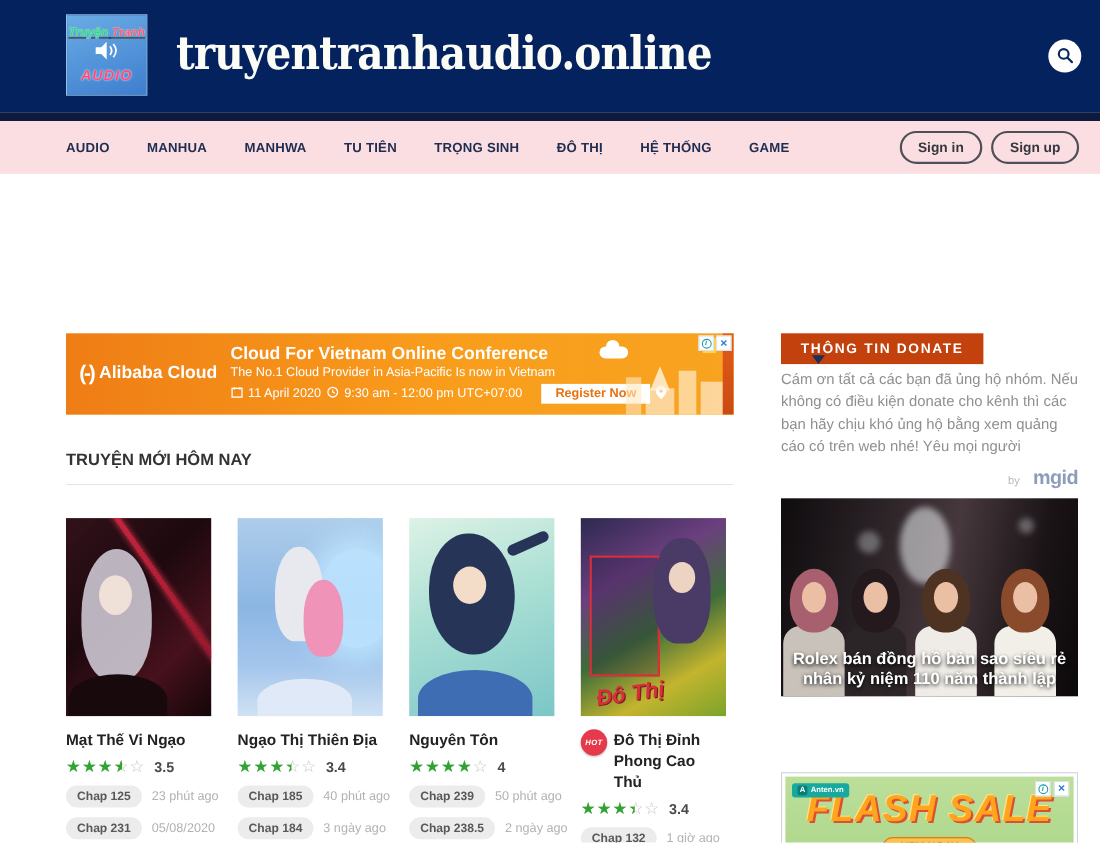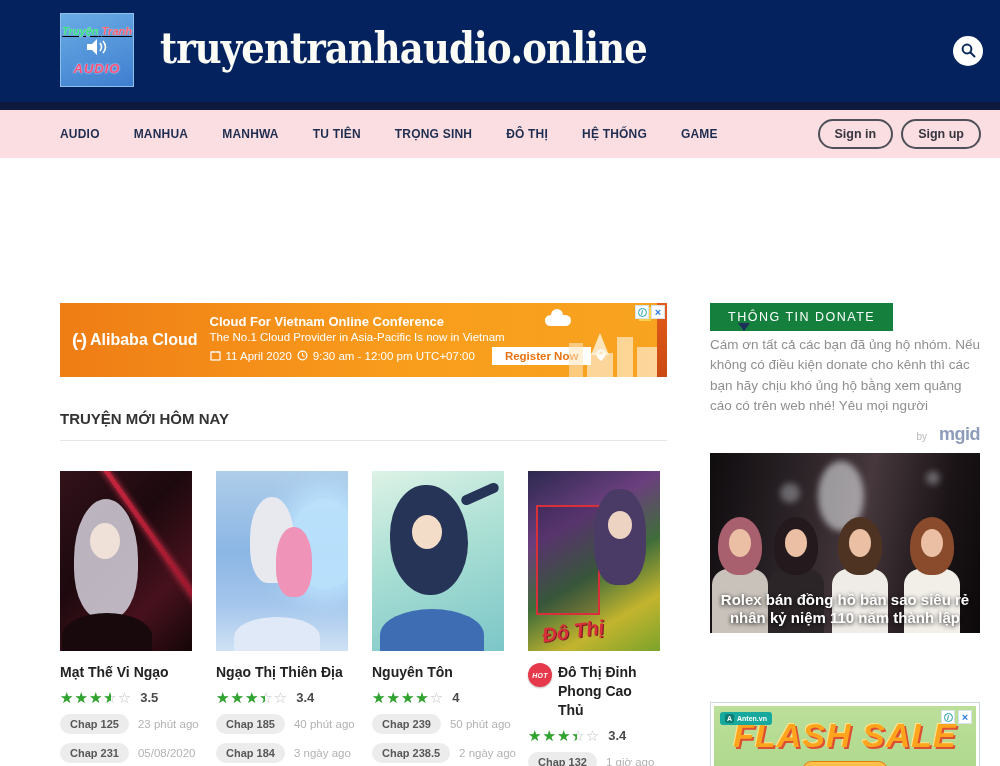--- a/index.html
+++ b/index.html
@@ -40,21 +40,21 @@
   .right-col { width:270px; }
 
   
   .ad-banner { position:relative; height:74px; overflow:hidden;
                background:linear-gradient(90deg,#ef7d15,#f99c1c 55%,#f8a420); }
   .ad-flex { display:flex; align-items:center; height:100%; }
   .ali-logo { display:flex; align-items:center; gap:5px; color:#fff; margin:0 12px 0 12px;
               white-space:nowrap; }
   .ali-brackets { font-size:19px; font-weight:bold; letter-spacing:-2px; }
   .ali-name { font-size:16px; font-weight:bold; }
-  .ad-title { font-size:13px; font-weight:bold; color:#fff; line-height:1.15; }
+  .ad-title { font-size:16px; font-weight:bold; color:#fff; line-height:1.15; }
   .ad-sub { font-size:11.5px; color:#fff; margin-top:2px; }
   .ad-meta { display:flex; align-items:center; gap:5px; font-size:11.5px; color:#fff; margin-top:4px; }
   .register-btn { background:#fff; color:#e87210; border:none; font-weight:bold;
                   font-size:11.5px; padding:3px 13px; margin-left:12px; cursor:pointer;
                   font-family:"Liberation Sans",sans-serif; }
   .ad-art { position:absolute; right:0; top:0; width:130px; height:100%; pointer-events:none; }
   .bld { position:absolute; bottom:0; background:rgba(255,255,255,.55); }
   .b1 { right:8px;  width:22px; height:30px; }
   .b2 { right:34px; width:16px; height:40px; background:rgba(255,230,190,.75); }
   .b3 { right:54px; width:26px; height:24px; }
@@ -134,22 +134,22 @@
   .stars-fill { position:absolute; left:0; top:0; height:100%; overflow:hidden;
                 white-space:nowrap; color:#2fa42e; width:0; }
   .rating-val { font-size:13px; font-weight:bold; color:#4a4a4a; }
   .chap-row { display:flex; align-items:center; gap:9px; margin-top:9px; }
   .chap-pill { background:#ececec; border-radius:12px; padding:4px 10px; font-size:11px;
                font-weight:bold; color:#585858; border:none; cursor:pointer; white-space:nowrap;
                font-family:"Liberation Sans",sans-serif; }
   .chap-time { font-size:11.5px; color:#b2b2b2; white-space:nowrap; }
 
   
-  .donate-ribbon { display:inline-block; position:relative; background:#15803d; color:#fff;
-                   font-size:12.5px; font-weight:normal; letter-spacing:1.5px; padding:7px 18px; }
+  .donate-ribbon { display:inline-block; position:relative; background:#c2410c; color:#fff;
+                   font-size:12.5px; font-weight:bold; letter-spacing:1.5px; padding:7px 18px; }
   .donate-ribbon::after { content:""; position:absolute; left:28px; bottom:-8px;
                           border:8px solid transparent; border-top:8px solid #1e2f5a;
                           border-left:6px solid transparent; border-right:6px solid transparent; }
   .donate-text { margin-top:4px; font-size:13.5px; color:#8f8f8f; line-height:1.5; }
   .mgid-line { text-align:right; margin-top:8px; cursor:pointer; }
   .mgid-by { font-size:10px; color:#b7b7b7; margin-right:12px; }
   .mgid-logo { font-size:18px; font-weight:bold; color:#8c9cba; letter-spacing:-.5px; }
 
   .native-ad { position:relative; margin-top:8px; width:270px; height:180px; overflow:hidden;
                cursor:pointer;

